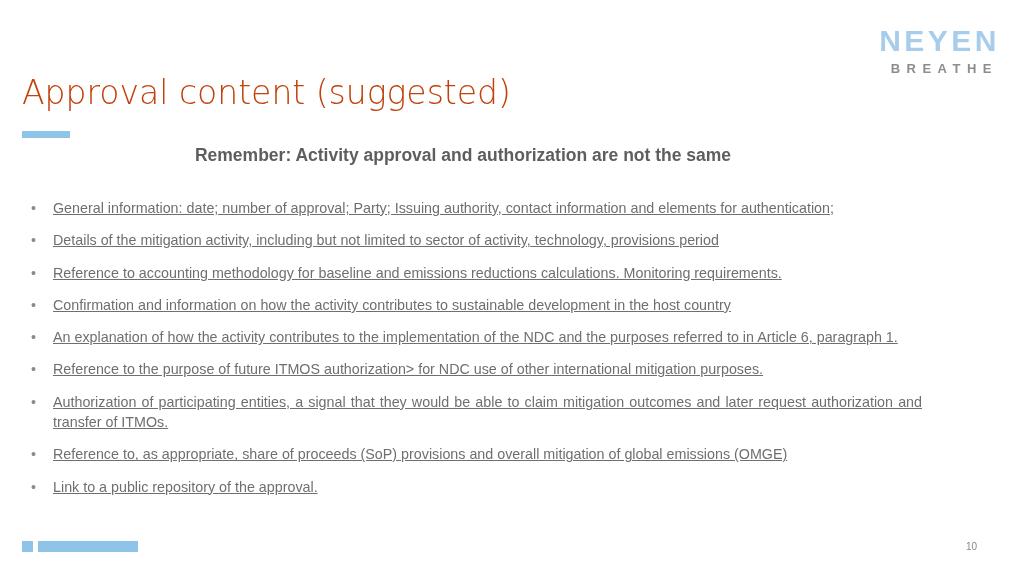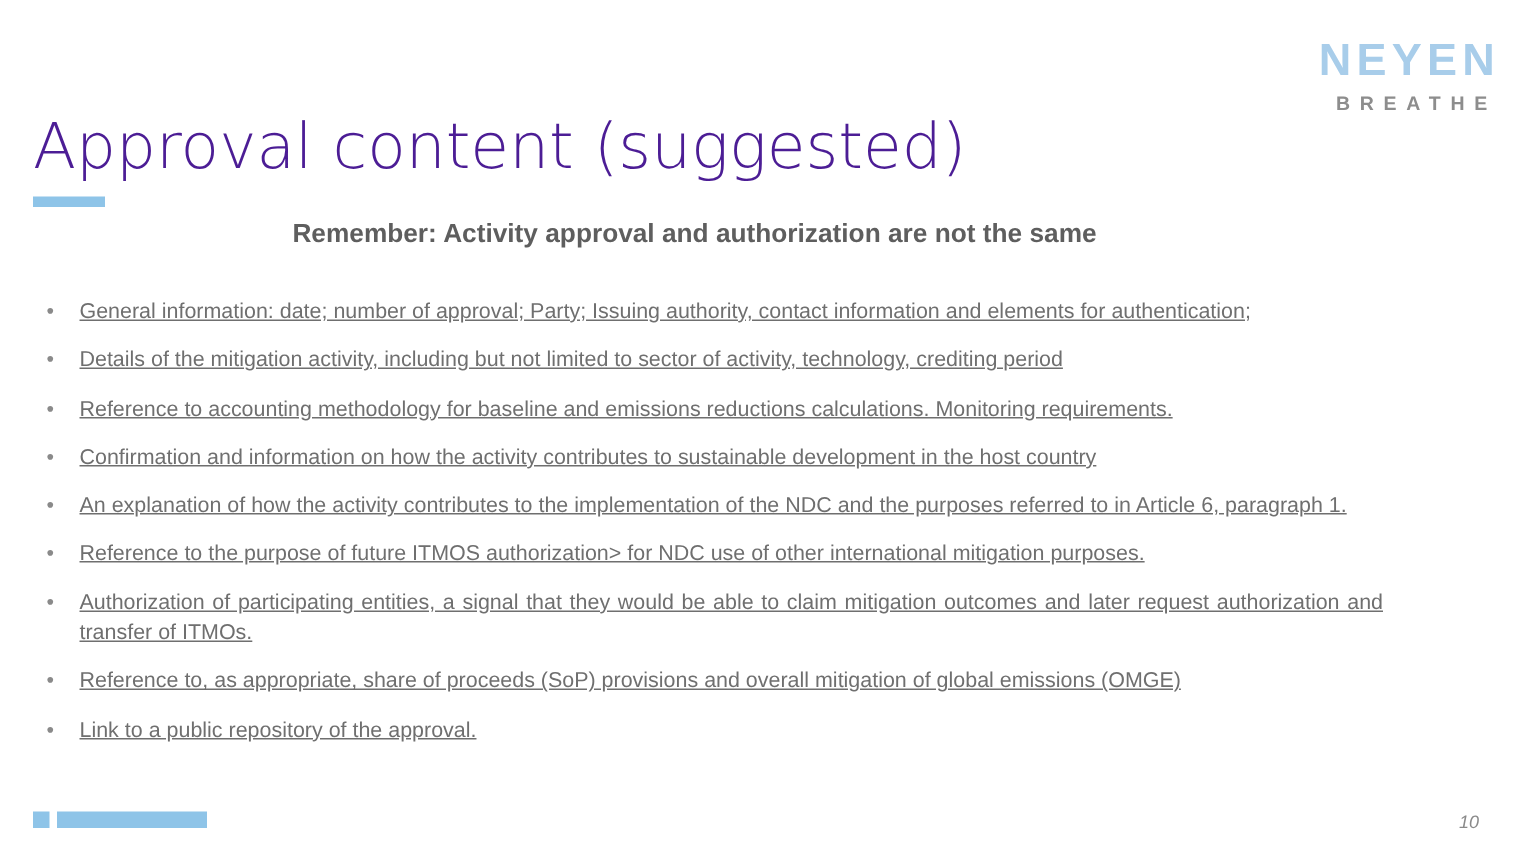--- a/index.html
+++ b/index.html
@@ -51,23 +51,23 @@
     color: #8d8d8d;
     line-height: 1;
   }
 
   
   .title {
     position: absolute;
     left: 22px;
     top: 72px;
     font-family: "DejaVu Sans", sans-serif;
-    font-size: 42px;
+    font-size: 33px;
     font-weight: 300;
-    color: #4c1d95;
+    color: #c2410c;
     letter-spacing: 0px;
     line-height: 1.25;
     white-space: nowrap;
   }
 
   .title-accent {
     position: absolute;
     left: 22px;
     top: 131px;
     width: 48px;
@@ -134,27 +134,26 @@
   .footer-bar {
     position: absolute;
     left: 38px;
     top: 541px;
     width: 100px;
     height: 11px;
     background: #8ec4e8;
   }
   .page-number {
     position: absolute;
-    right: 38px;
+    right: 47px;
     top: 542px;
     font-family: "Liberation Sans", sans-serif;
-    font-size: 12px;
+    font-size: 10px;
     color: #8a8a8a;
     line-height: 1;
-    font-style: italic;
   }
 </style>
 </head>
 <body>
 
 <div class="slide">
 
   <div class="logo">
     <span class="logo-main">NEYEN</span>
     <span class="logo-sub">BREATHE</span>
@@ -166,21 +165,21 @@
 
   <div class="subtitle">Remember: Activity approval and authorization are not the same</div>
 
   <div class="bullets">
     <div class="bullet">
       <span class="bullet-marker">•</span>
       <span class="bullet-text">General information: date; number of approval; Party; Issuing authority, contact information and elements for authentication;</span>
     </div>
     <div class="bullet nowrap">
       <span class="bullet-marker">•</span>
-      <span class="bullet-text">Details of the mitigation activity, including but not limited to sector of activity, technology, crediting period</span>
+      <span class="bullet-text">Details of the mitigation activity, including but not limited to sector of activity, technology, provisions period</span>
     </div>
     <div class="bullet nowrap">
       <span class="bullet-marker">•</span>
       <span class="bullet-text">Reference to accounting methodology for baseline and emissions reductions calculations. Monitoring requirements.</span>
     </div>
     <div class="bullet nowrap">
       <span class="bullet-marker">•</span>
       <span class="bullet-text">Confirmation and information on how the activity contributes to sustainable development in the host country</span>
     </div>
     <div class="bullet">

